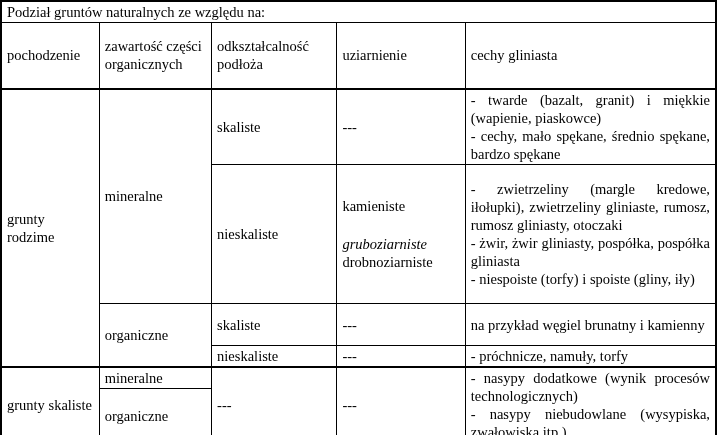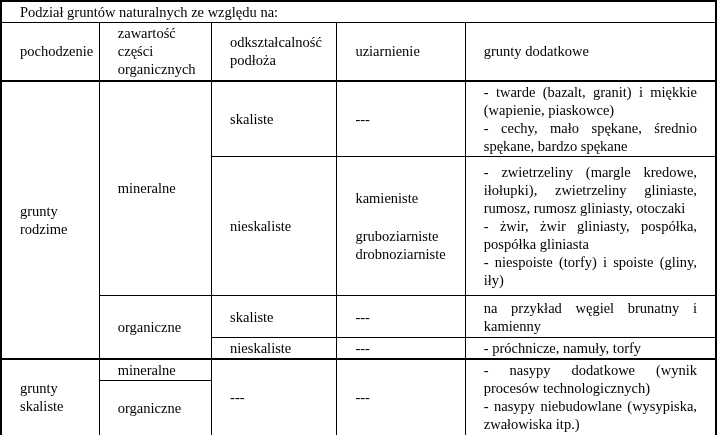--- a/index.html
+++ b/index.html
@@ -13,29 +13,29 @@
     table-layout: fixed;
     width: 717px;
     font-family: "Liberation Serif", "DejaVu Serif", serif;
     color: #000000;
     background: #ffffff;
   }
   table.soil td {
     border: 1px solid #000000;
     font-size: 14.5px;
     line-height: 18px;
-    padding: 1px 18px;
+    padding: 1px 5px;
     vertical-align: middle;
     text-align: left;
     overflow: hidden;
   }
   table.soil { border: 2px solid #000000; }
 
   tr.row-title  { height: 20px; }
-  tr.row-header { height: 58px; }
+  tr.row-header { height: 66px; }
   tr.row-b1 { height: 76px; }
   tr.row-b2 { height: 139px; }
   tr.row-b3 { height: 42px; }
   tr.row-b4 { height: 20px; }
   tr.row-b5 { height: 20px; }
   tr.row-b6 { height: 55px; }
 
   td.title-cell {
     text-align: center;
     font-size: 15.5px;
@@ -48,21 +48,21 @@
   td.center { text-align: center; font-family: Liberation Serif, serif; }
 
   td.features {
     vertical-align: top;
     text-align: justify;
     padding: 2px 5px 2px 4px;
   }
   td.features .feature-item { text-align: justify; }
 
   td.grain-stack { vertical-align: top; padding-top: 5px; }
-  td.grain-stack .grain-2 { margin-top: 20px; }
+  td.grain-stack .grain-2 { margin-top: 20px; font-style: italic; }
   td.grain-stack .grain-3 { }
 
   td.deform-top { vertical-align: top; padding-top: 2px; }
 </style>
 </head>
 <body>
 
 <table class="soil">
   <colgroup>
     <col style="width:98px">
@@ -75,21 +75,21 @@
   <tbody>
       <tr class="row-title">
     <td colspan="5" class="title-cell">Podział gruntów naturalnych ze względu na:</td>
   </tr>
 
   <tr class="row-header">
     <td>pochodzenie</td>
     <td>zawartość części organicznych</td>
     <td>odkształcalność podłoża</td>
     <td class="center">uziarnienie</td>
-    <td class="center">grunty dodatkowe</td>
+    <td class="center">cechy gliniasta</td>
   </tr>
 
   <tr class="row-b1">
     <td rowspan="4">grunty rodzime</td>
     <td rowspan="2">mineralne</td>
     <td>skaliste</td>
     <td class="center">---</td>
     <td class="features">
       <div class="feature-item">- twarde (bazalt, granit) i miękkie (wapienie, piaskowce)</div>
       <div class="feature-item">- cechy, mało spękane, średnio spękane, bardzo spękane</div>

